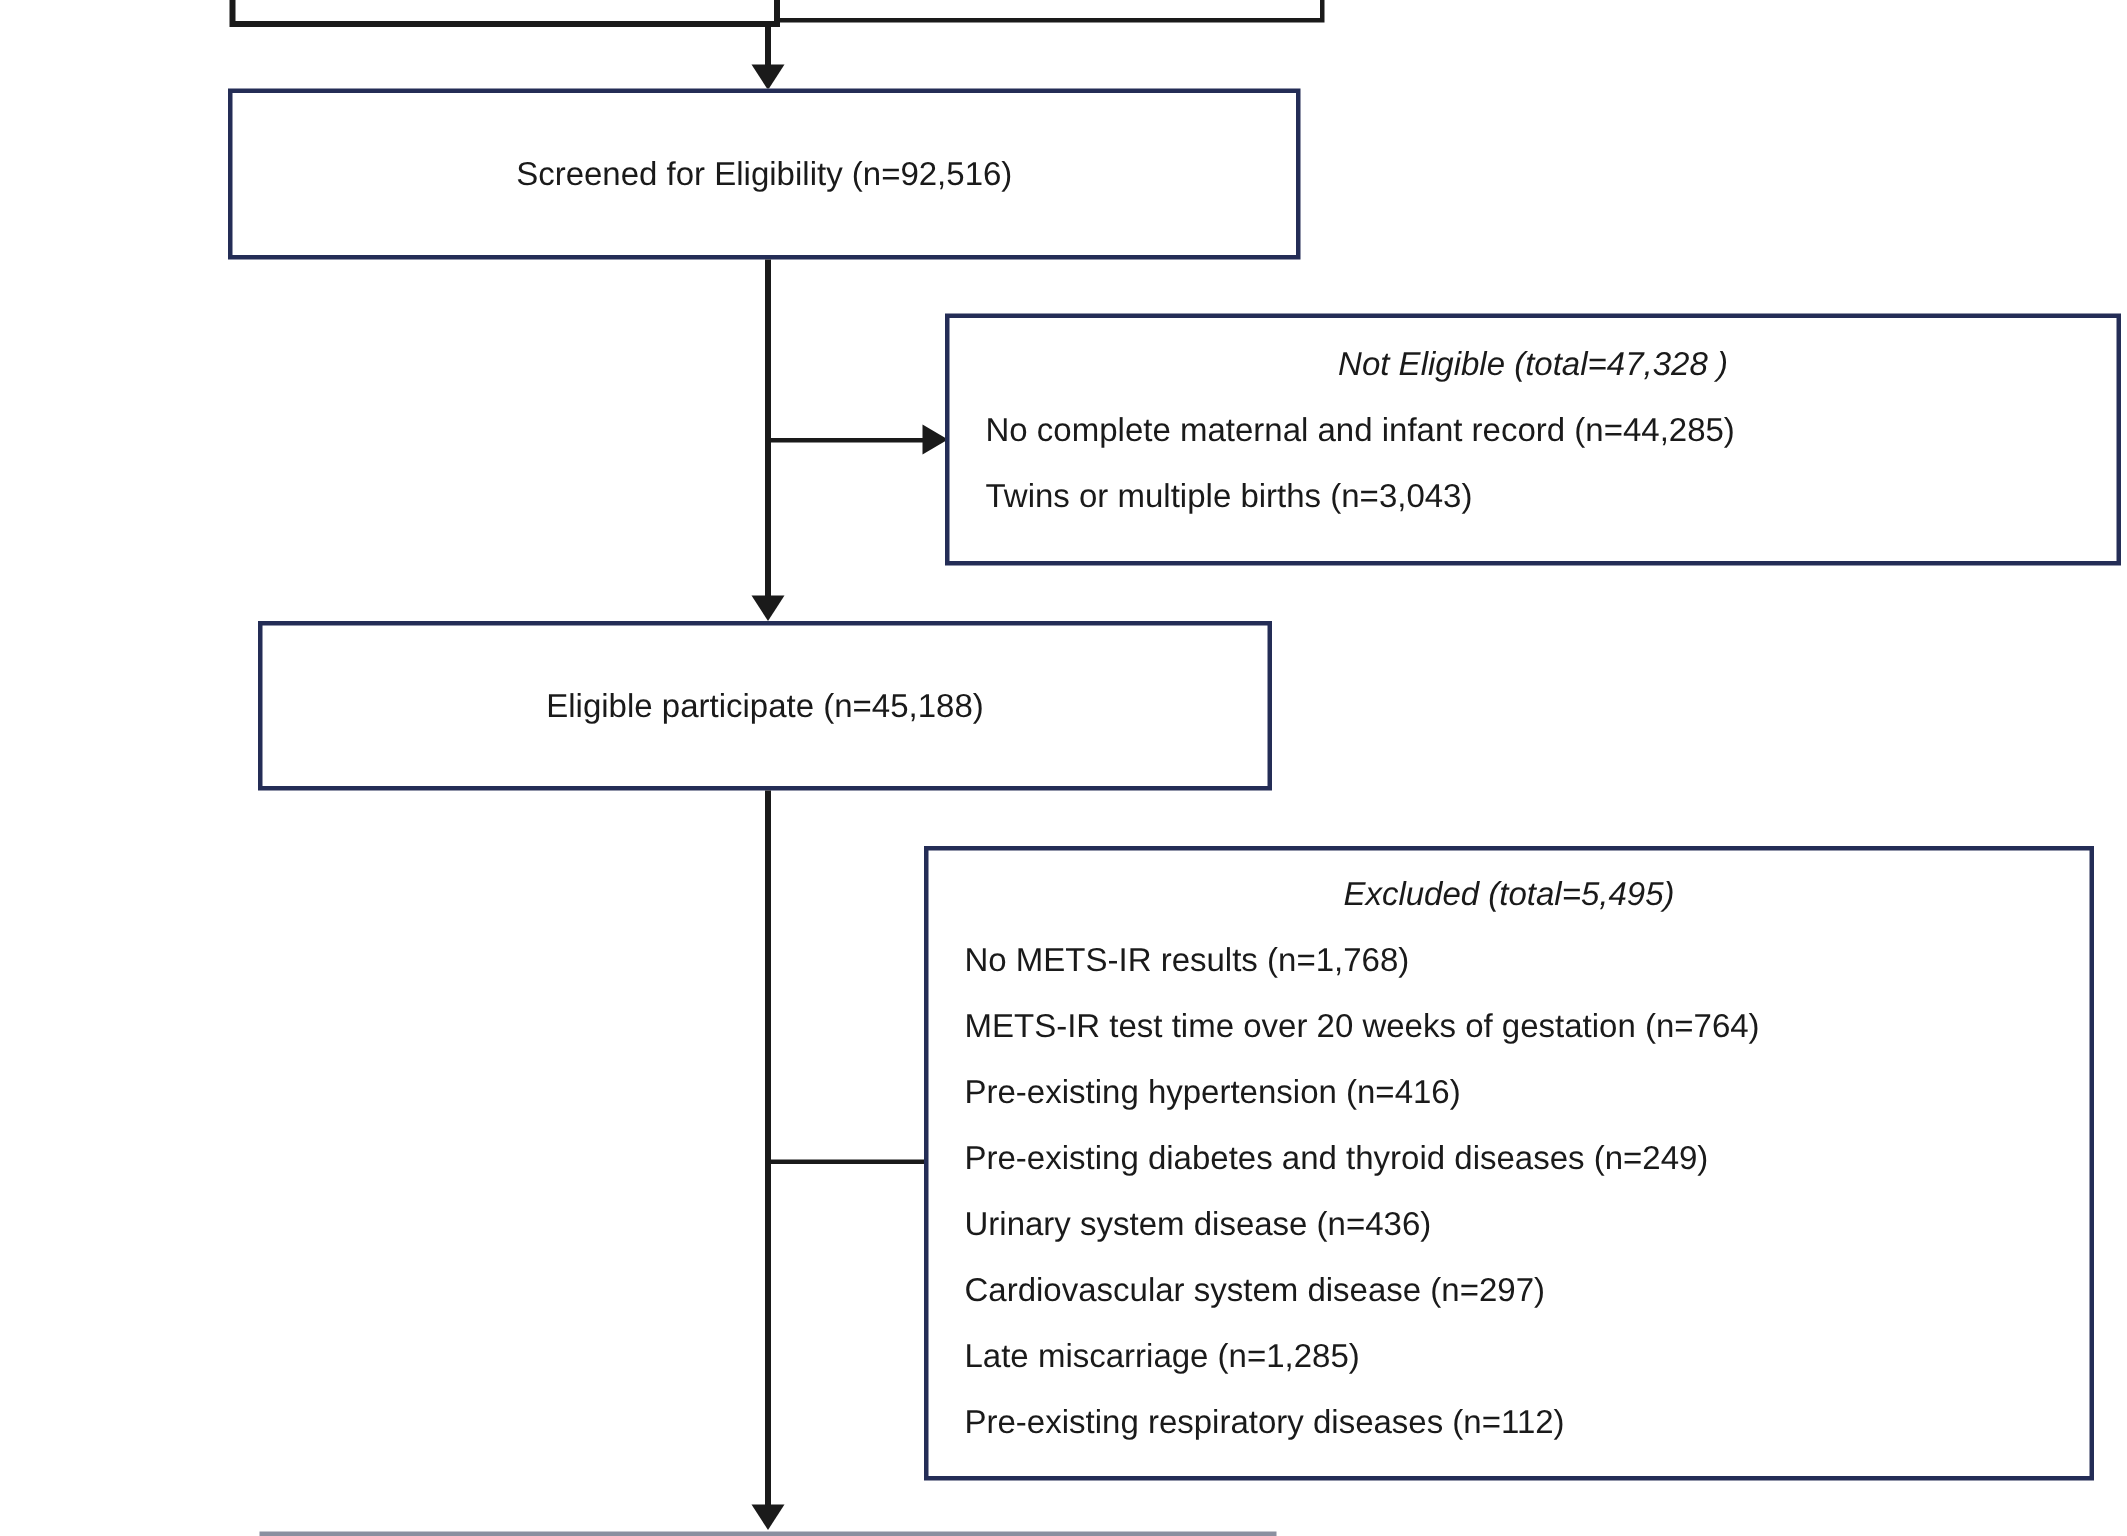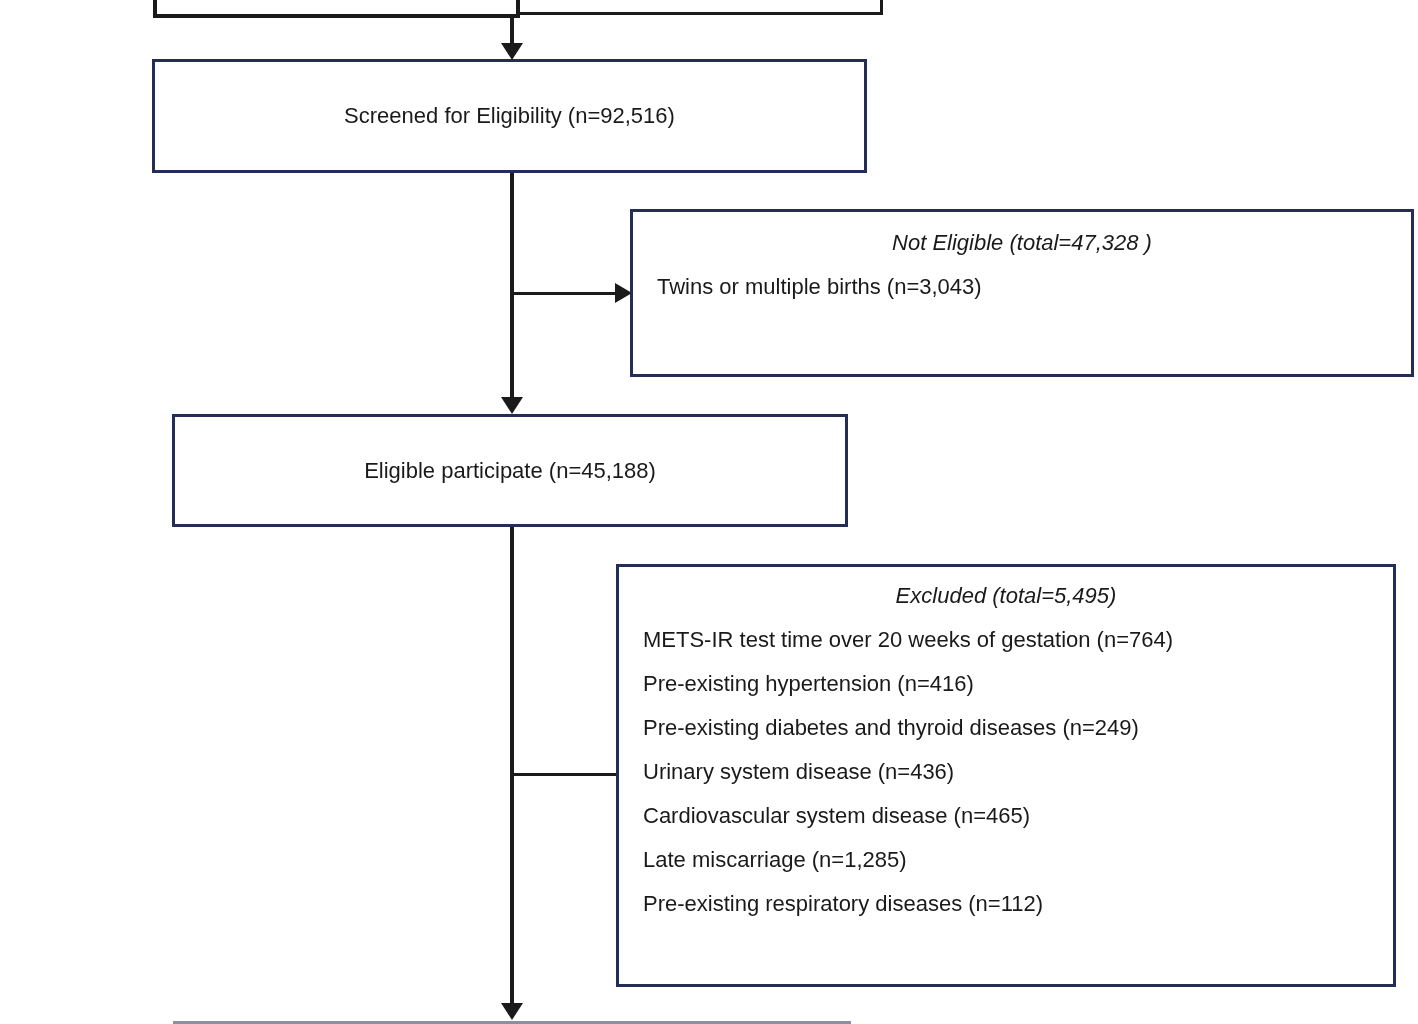--- a/index.html
+++ b/index.html
@@ -100,43 +100,45 @@
     <div class="head-down" style="left:501px; top:397px;"></div>
   </div>
 
   <div>
     <div class="stem-h" style="left:512px; top:292px; width:105px;"></div>
     <div class="head-right" style="left:615px; top:283px;"></div>
   </div>
 
   <div class="box side-box" style="left:630px; top:209px; width:784px; height:168px; padding-top:9px;">
     <div class="title">Not Eligible (total=47,328 )</div>
+    <div class="item">No complete maternal and infant record (n=44,285)</div>
     <div class="item">Twins or multiple births (n=3,043)</div>
   </div>
 
   <div class="box center-label" style="left:172px; top:414px; width:676px; height:113px;">
     <span>Eligible participate (n=45,188)</span>
   </div>
 
   <div>
     <div class="stem-v" style="left:510px; top:527px; height:477px;"></div>
     <div class="head-down" style="left:501px; top:1003px;"></div>
   </div>
 
   <div>
     <div class="stem-h" style="left:512px; top:773px; width:109px;"></div>
     <div class="head-right" style="left:619px; top:764px;"></div>
   </div>
 
   <div class="box side-box" style="left:616px; top:564px; width:780px; height:423px; padding-top:7px;">
     <div class="title">Excluded (total=5,495)</div>
+    <div class="item">No METS-IR results (n=1,768)</div>
     <div class="item">METS-IR test time over 20 weeks of gestation (n=764)</div>
     <div class="item">Pre-existing hypertension (n=416)</div>
     <div class="item">Pre-existing diabetes and thyroid diseases (n=249)</div>
     <div class="item">Urinary system disease (n=436)</div>
-    <div class="item">Cardiovascular system disease (n=465)</div>
+    <div class="item">Cardiovascular system disease (n=297)</div>
     <div class="item">Late miscarriage (n=1,285)</div>
     <div class="item">Pre-existing respiratory diseases (n=112)</div>
   </div>
 
   <div class="bottom-partial" style="left:173px; top:1021px; width:678px; height:30px;"></div>
 
 </div>
 
 </body></html>

